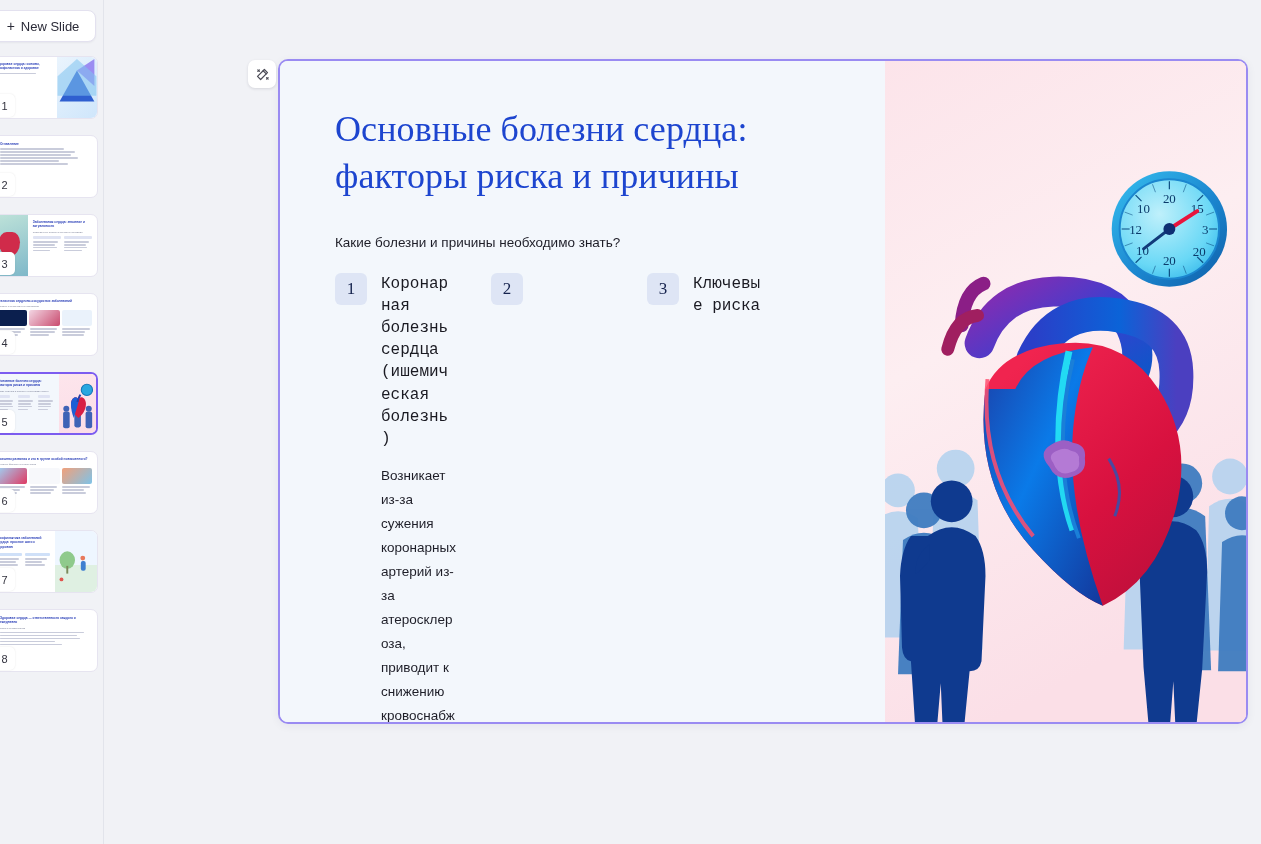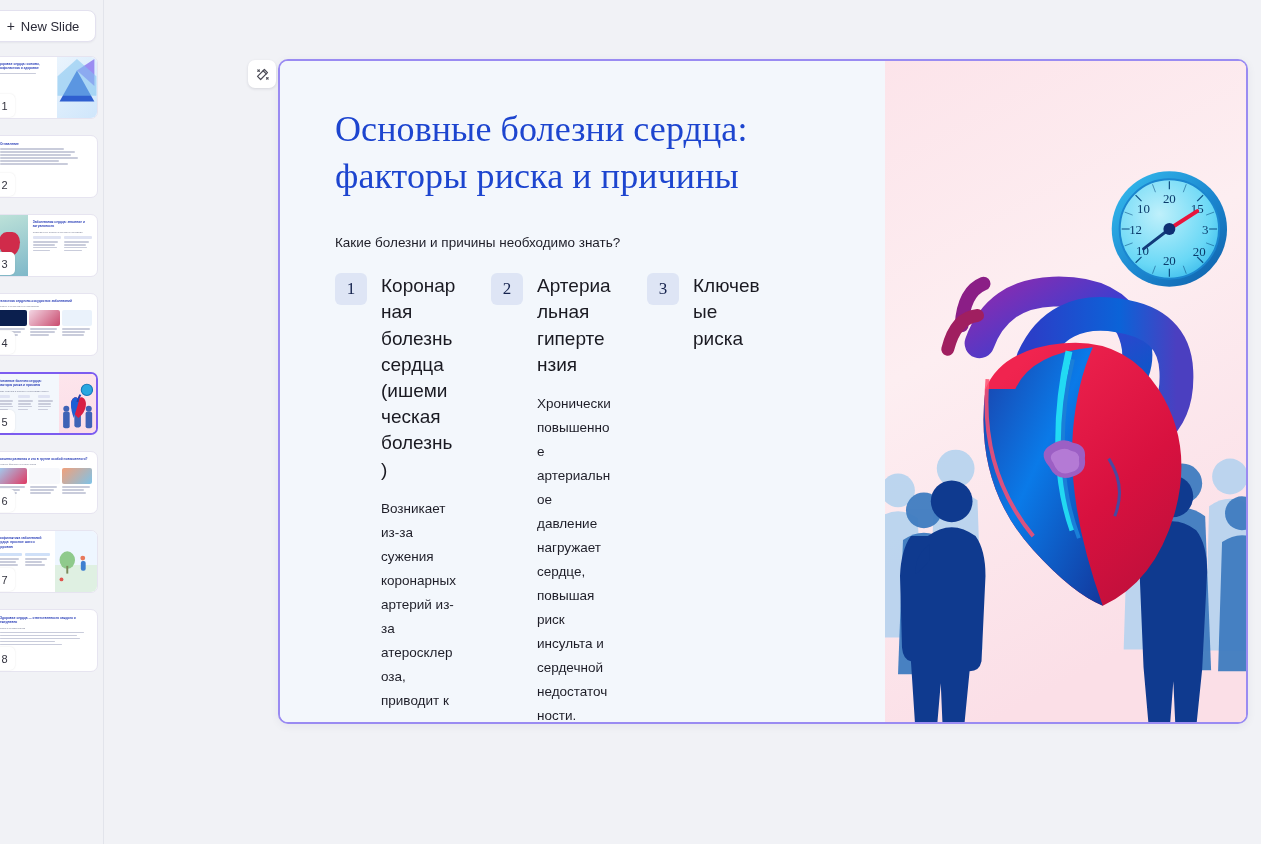--- a/index.html
+++ b/index.html
@@ -129,22 +129,22 @@
   .badge {
     flex: 0 0 auto;
     width: 32px; height: 32px;
     background: #dee5f5;
     border-radius: 6px;
     display: flex; align-items: center; justify-content: center;
     font-family: "Liberation Serif", serif;
     font-size: 17px; color: #15224d;
   }
   .col-title {
-    font-family: Liberation Sans, sans-serif;
-    font-size: 19px;
+    font-family: Liberation Mono, monospace;
+    font-size: 16px;
     line-height: 1.38;
     color: #1a1a22;
     word-break: break-word;
   }
   .col-body {
     margin-left: 46px;
     margin-top: 14px;
     font-size: 13.5px;
     line-height: 1.78;
     color: #1e1e28;
@@ -439,23 +439,21 @@
           <div class="col-head">
             <div class="badge">1</div>
             <div class="col-title">Коронарная болезнь сердца (ишемическая болезнь)</div>
           </div>
           <div class="col-body">Возникает из-за сужения коронарных артерий из-за атеросклероза, приводит к снижению кровоснабжения сердца и может вызвать инфаркт.</div>
         </div>
 
         <div class="col">
           <div class="col-head">
             <div class="badge">2</div>
-            <div class="col-title">Артериальная гипертензия</div>
-          </div>
-          <div class="col-body">Хронически повышенное артериальное давление нагружает сердце, повышая риск инсульта и сердечной недостаточности.</div>
+          </div>
         </div>
 
         <div class="col">
           <div class="col-head">
             <div class="badge">3</div>
             <div class="col-title">Ключевые риска</div>
           </div>
         </div>
 
       </div>

